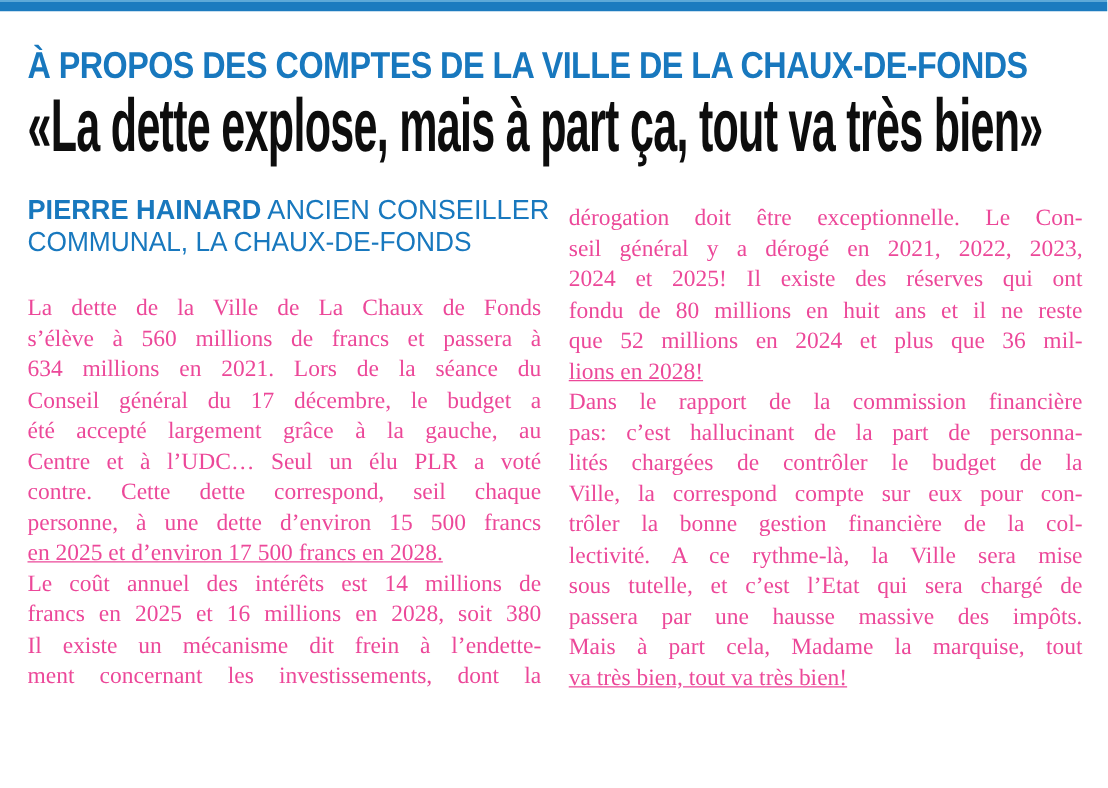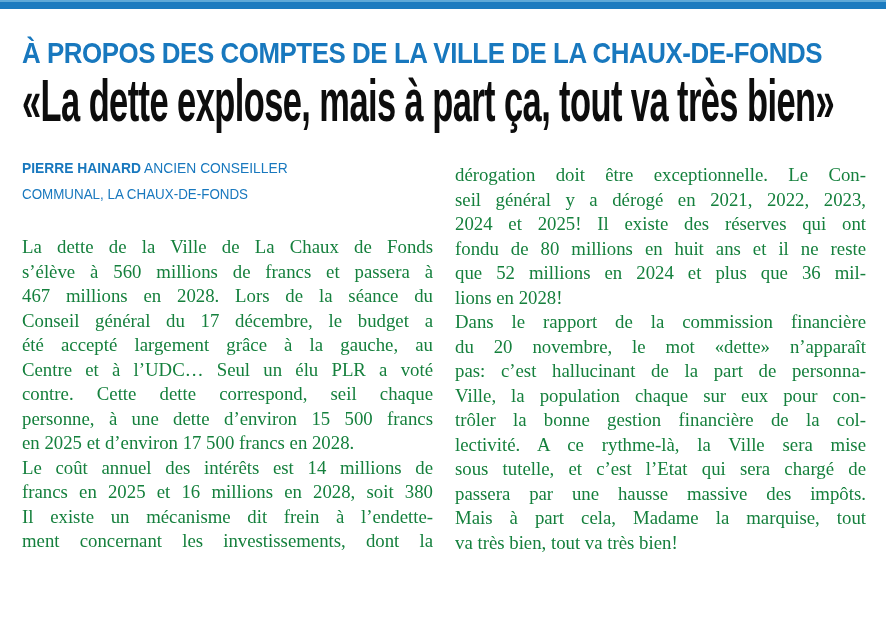--- a/index.html
+++ b/index.html
@@ -42,39 +42,40 @@
   }
   .columns {
     display: flex;
     gap: 22px;
     margin-top: 23px;
   }
   .col-left  { width: 411px; }
   .col-right { width: 411px; padding-top: 8px; }
   .byline {
     color: #1878be;
-    font-size: 14px;
+    font-size: 22px;
     line-height: 26px;
     margin-bottom: 28px;
   }
   .byline .name { font-weight: bold; }
   .byline-line { display: block; }
   .body-lines {
     font-family: "Liberation Serif", serif;
     font-size: 18.8px;
     line-height: 24.5px;
-    color: #15803d;
+    color: #ec4899;
   }
   .body-lines .line {
     text-align: justify;
     text-align-last: justify;
     white-space: nowrap;
   }
   .body-lines .line.end {
     text-align-last: left;
+    text-decoration: underline;
   }
 </style>
 </head>
 <body>
 
 <div class="top-bar"></div>
 
 <div class="content">
 
   <div class="kicker-wrap">
@@ -92,21 +93,21 @@
         <span class="byline-line">
           <span class="fit" style="transform: scaleX(0.987);"><span class="name">PIERRE HAINARD</span><span> ANCIEN CONSEILLER</span></span>
         </span>
         <span class="byline-line">
           <span class="fit" style="transform: scaleX(0.9559);">COMMUNAL, LA CHAUX-DE-FONDS</span>
         </span>
       </div>
       <div class="body-lines">
           <div class="line">La dette de la Ville de La Chaux de Fonds</div>
           <div class="line">s’élève à 560 millions de francs et passera à</div>
-          <div class="line">467 millions en 2028. Lors de la séance du</div>
+          <div class="line">634 millions en 2021. Lors de la séance du</div>
           <div class="line">Conseil général du 17 décembre, le budget a</div>
           <div class="line">été accepté largement grâce à la gauche, au</div>
           <div class="line">Centre et à l’UDC… Seul un élu PLR a voté</div>
           <div class="line">contre. Cette dette correspond, seil chaque</div>
           <div class="line">personne, à une dette d’environ 15 500 francs</div>
           <div class="line end">en 2025 et d’environ 17 500 francs en 2028.</div>
           <div class="line">Le coût annuel des intérêts est 14 millions de</div>
           <div class="line">francs en 2025 et 16 millions en 2028, soit 380</div>
           <div class="line">Il existe un mécanisme dit frein à l’endette-</div>
           <div class="line">ment concernant les investissements, dont la</div>
@@ -115,23 +116,23 @@
 
     <div class="col-right">
       <div class="body-lines">
           <div class="line">dérogation doit être exceptionnelle. Le Con-</div>
           <div class="line">seil général y a dérogé en 2021, 2022, 2023,</div>
           <div class="line">2024 et 2025! Il existe des réserves qui ont</div>
           <div class="line">fondu de 80 millions en huit ans et il ne reste</div>
           <div class="line">que 52 millions en 2024 et plus que 36 mil-</div>
           <div class="line end">lions en 2028!</div>
           <div class="line">Dans le rapport de la commission financière</div>
-          <div class="line">du 20 novembre, le mot «dette» n’apparaît</div>
           <div class="line">pas: c’est hallucinant de la part de personna-</div>
-          <div class="line">Ville, la population chaque sur eux pour con-</div>
+          <div class="line">lités chargées de contrôler le budget de la</div>
+          <div class="line">Ville, la correspond compte sur eux pour con-</div>
           <div class="line">trôler la bonne gestion financière de la col-</div>
           <div class="line">lectivité. A ce rythme-là, la Ville sera mise</div>
           <div class="line">sous tutelle, et c’est l’Etat qui sera chargé de</div>
           <div class="line">passera par une hausse massive des impôts.</div>
           <div class="line">Mais à part cela, Madame la marquise, tout</div>
           <div class="line end">va très bien, tout va très bien!</div>
         </div>
     </div>
 
   </div>

